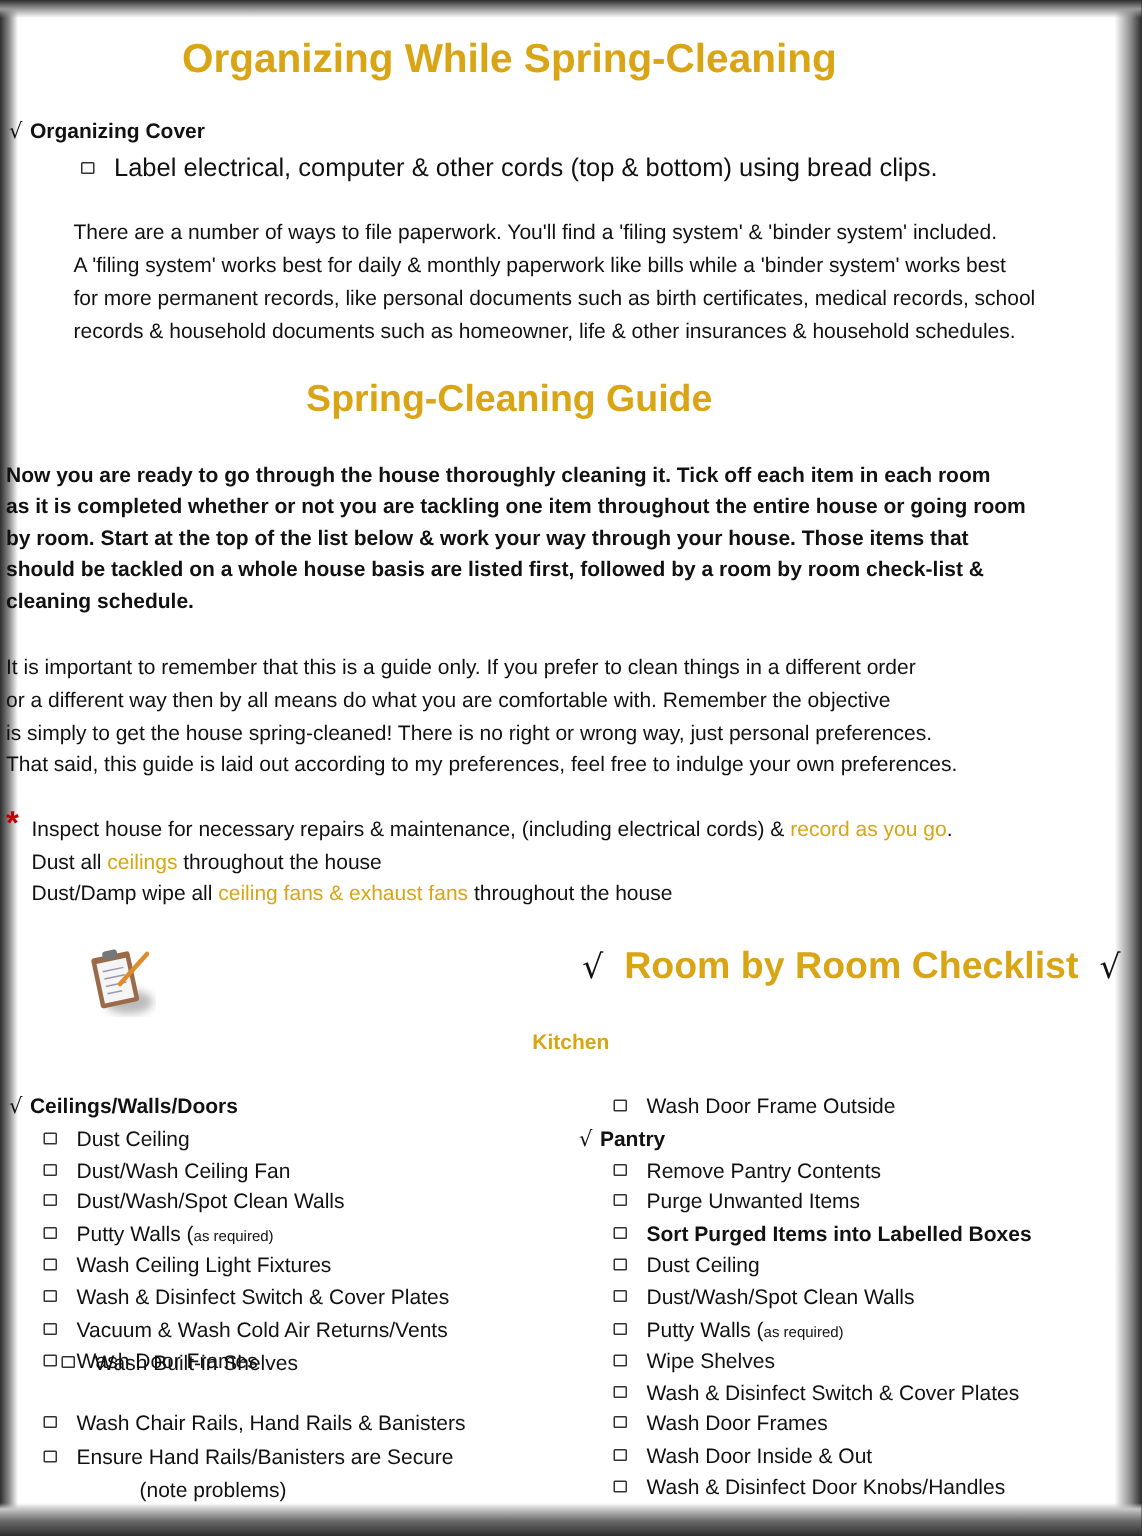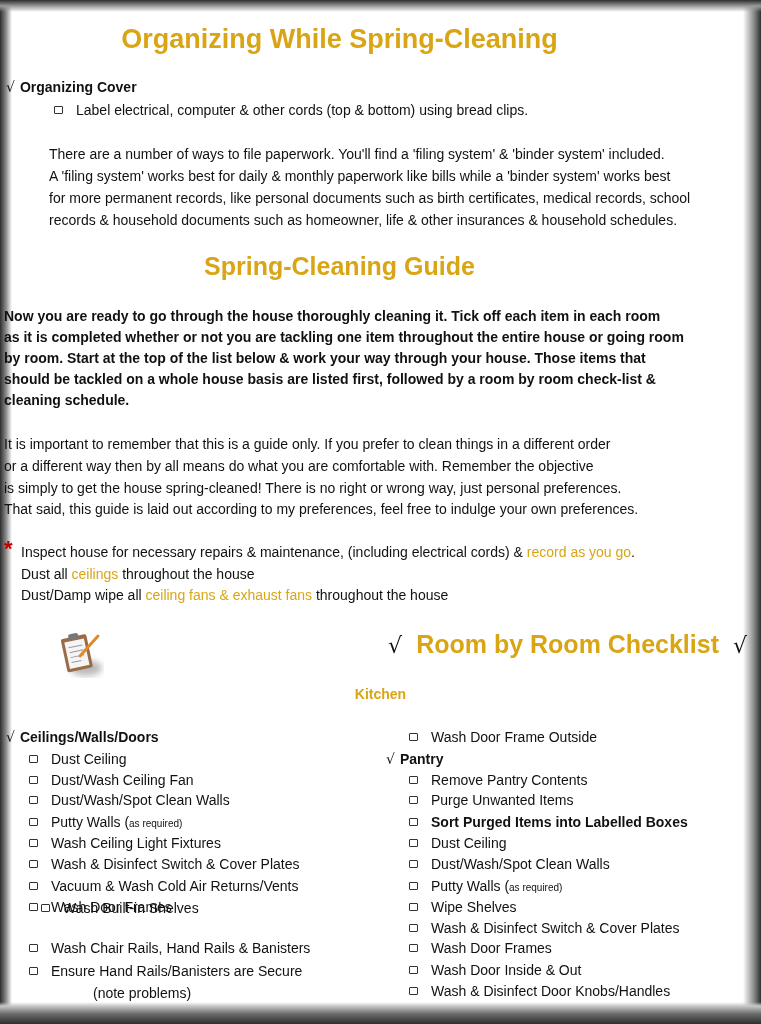--- a/index.html
+++ b/index.html
@@ -22,21 +22,21 @@
     background:linear-gradient(0deg,#2e2e2e 0px,#6a6a6a 10px,#c8c8c8 18px,rgba(255,255,255,0) 22px);
   }
   .page { position:absolute; left:0; top:0; width:761px; height:1024px; }
   .gold { color:#D9A514; }
   .h1 {
     position:absolute; left:0; width:679px; text-align:center;
     font-weight:bold; font-size:27px; color:#D9A514;
   }
   .tip-head { position:absolute; left:6px; top:79px; font-size:14px; font-weight:bold; }
   .tick { font-family:"DejaVu Serif", serif; font-weight:normal; margin-right:5px; font-size:14px; }
-  .bul { position:absolute; font-size:14px;padding-left:25px; }
+  .bul { position:absolute; font-size:17px;padding-left:25px; }
   .box {
     display:inline-block; width:7px; height:6px; border:1px solid #333;
     border-radius:1px; vertical-align:middle; margin-right:13px; position:relative; top:-1px;
   }
   .line { position:absolute; font-size:14px; white-space:nowrap; }
   .bold { font-weight:bold; }
   .star { color:#c00000; font-size:22px; font-weight:bold; position:absolute; left:4px; top:536px; }
   .clip {
     position:absolute; left:58px; top:628px; width:46px; height:50px;
   }

